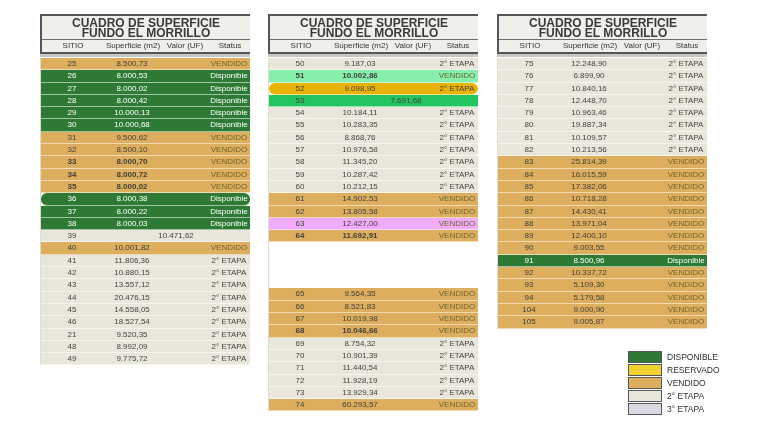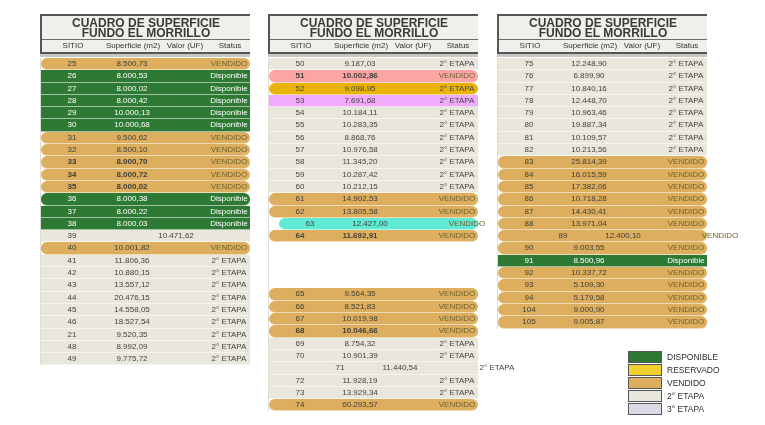--- a/index.html
+++ b/index.html
@@ -15,21 +15,21 @@
   .title .t2{font-weight:bold;}
   .cols{display:grid;grid-template-columns:62px 58px 46px 44px;height:12px;line-height:12px;
         font-size:8px;color:#333331;border-top:1px solid #6d6d6d;border-bottom:2px solid #55565a;}
   .cols .col{text-align:center;white-space:nowrap;}
   .strip{height:3px;background:#c8c7c3;margin-bottom:1px;}
   .rows{border-left:1px solid #dedcd5;}
   .row{display:grid;grid-template-columns:62px 58px 46px 44px;height:12.3px;line-height:11.5px;
        font-size:8px;box-sizing:border-box;border-bottom:1px solid rgba(255,255,255,0.55);}
   .row .c{text-align:center;white-space:nowrap;overflow:visible;}
   .row.etapa2{color:#454441;}
-  .row.vendido{color:#3f3e39;border-radius:6px;}
+  .row.vendido{color:#3f3e39;}
   .row.vendido .status{color:#6e6430;}
   .row.disponible{color:#ffffff;}
   .row.b .sitio,.row.b .sup{font-weight:bold;}
   #legend{position:absolute;left:628px;top:350px;}
   .legend-item{display:flex;align-items:center;height:13px;}
   .swatch{width:32px;height:10px;border:1px solid #55565a;box-sizing:content-box;flex:0 0 auto;}
   .llabel{margin-left:5px;font-size:8.5px;color:#2e2e2e;white-space:nowrap;}
 </style>
 </head>
 <body>
@@ -217,33 +217,33 @@
       </div>
     </div>
     <div class="strip"></div>
     <div class="rows">
           <div class="row etapa2" style="background: rgb(233, 230, 220);">
     <span class="c sitio">50</span>
     <span class="c sup">9.187,03</span>
     <span class="c val"></span>
     <span class="c status">2° ETAPA</span>
   </div>
-          <div class="row vendido b" style="background: #fca5a5;">
+          <div class="row vendido b" style="background: #86efac;">
     <span class="c sitio">51</span>
     <span class="c sup">10.002,86</span>
     <span class="c val"></span>
     <span class="c status">VENDIDO</span>
   </div>
           <div class="row etapa2" style="background: #eab308; border-radius: 6px;">
     <span class="c sitio">52</span>
     <span class="c sup">9.098,95</span>
     <span class="c val"></span>
     <span class="c status">2° ETAPA</span>
   </div>
-          <div class="row etapa2" style="background: #f0abfc;">
+          <div class="row etapa2" style="background: #22c55e; gap: 46px;">
     <span class="c sitio">53</span>
     <span class="c sup">7.691,68</span>
     <span class="c val"></span>
     <span class="c status">2° ETAPA</span>
   </div>
           <div class="row etapa2" style="background: rgb(233, 230, 220);">
     <span class="c sitio">54</span>
     <span class="c sup">10.184,11</span>
     <span class="c val"></span>
     <span class="c status">2° ETAPA</span>
@@ -289,21 +289,21 @@
     <span class="c sup">14.902,53</span>
     <span class="c val"></span>
     <span class="c status">VENDIDO</span>
   </div>
           <div class="row vendido" style="background: rgb(220, 174, 93);">
     <span class="c sitio">62</span>
     <span class="c sup">13.805,58</span>
     <span class="c val"></span>
     <span class="c status">VENDIDO</span>
   </div>
-          <div class="row vendido" style="background: #5eead4; margin-left: 10px;">
+          <div class="row vendido" style="background: #f0abfc;">
     <span class="c sitio">63</span>
     <span class="c sup">12.427,00</span>
     <span class="c val"></span>
     <span class="c status">VENDIDO</span>
   </div>
           <div class="row vendido b" style="background: rgb(220, 174, 93);">
     <span class="c sitio">64</span>
     <span class="c sup">11.692,91</span>
     <span class="c val"></span>
     <span class="c status">VENDIDO</span>
@@ -337,21 +337,21 @@
     <span class="c sup">8.754,32</span>
     <span class="c val"></span>
     <span class="c status">2° ETAPA</span>
   </div>
           <div class="row etapa2" style="background: rgb(233, 230, 220);">
     <span class="c sitio">70</span>
     <span class="c sup">10.901,39</span>
     <span class="c val"></span>
     <span class="c status">2° ETAPA</span>
   </div>
-          <div class="row etapa2" style="background: rgb(233, 230, 220); padding-left: 40px;">
+          <div class="row etapa2" style="background: rgb(233, 230, 220);">
     <span class="c sitio">71</span>
     <span class="c sup">11.440,54</span>
     <span class="c val"></span>
     <span class="c status">2° ETAPA</span>
   </div>
           <div class="row etapa2" style="background: rgb(233, 230, 220);">
     <span class="c sitio">72</span>
     <span class="c sup">11.928,19</span>
     <span class="c val"></span>
     <span class="c status">2° ETAPA</span>
@@ -462,21 +462,21 @@
     <span class="c sup">14.430,41</span>
     <span class="c val"></span>
     <span class="c status">VENDIDO</span>
   </div>
           <div class="row vendido" style="background: rgb(220, 174, 93);">
     <span class="c sitio">88</span>
     <span class="c sup">13.971,04</span>
     <span class="c val"></span>
     <span class="c status">VENDIDO</span>
   </div>
-          <div class="row vendido" style="background: rgb(220, 174, 93); padding-left: 34px;">
+          <div class="row vendido" style="background: rgb(220, 174, 93);">
     <span class="c sitio">89</span>
     <span class="c sup">12.400,10</span>
     <span class="c val"></span>
     <span class="c status">VENDIDO</span>
   </div>
           <div class="row vendido" style="background: rgb(220, 174, 93);">
     <span class="c sitio">90</span>
     <span class="c sup">9.003,55</span>
     <span class="c val"></span>
     <span class="c status">VENDIDO</span>

